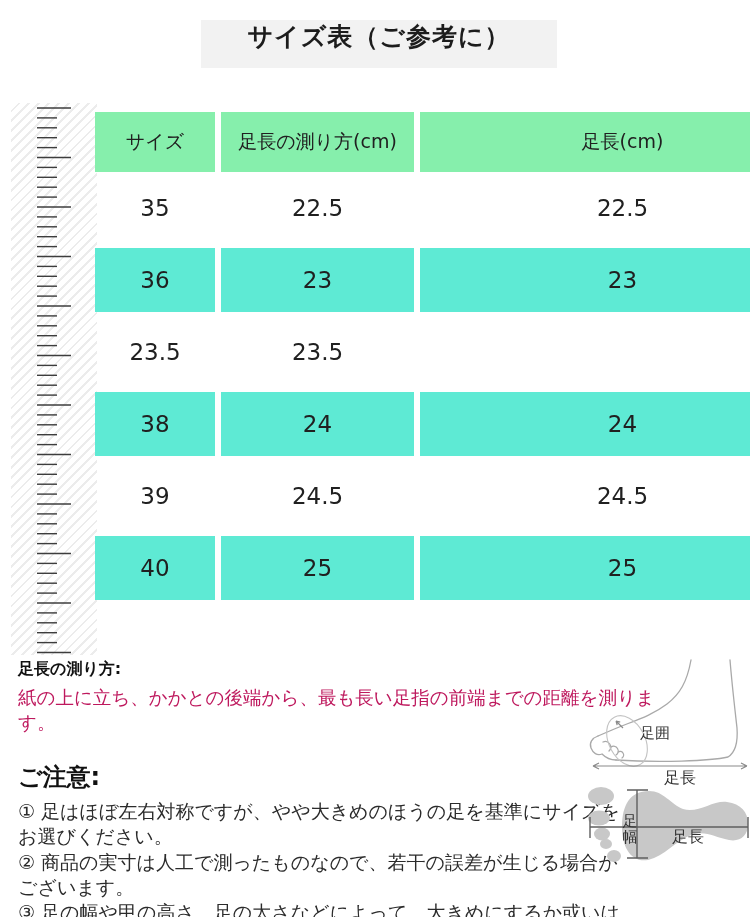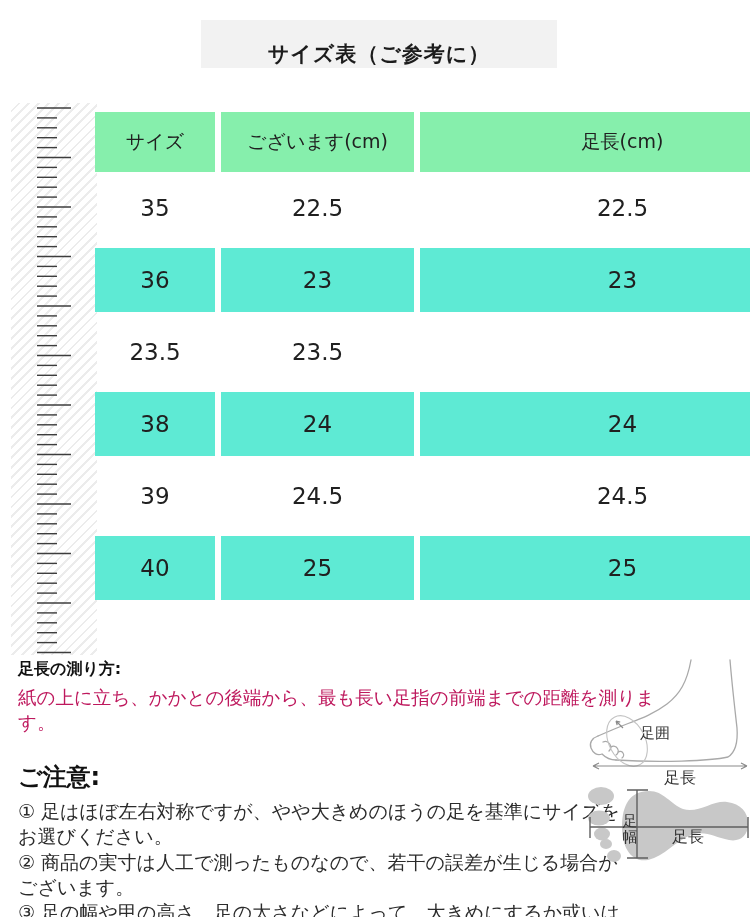--- a/index.html
+++ b/index.html
@@ -3,22 +3,22 @@
 <meta charset="utf-8">
 <style>
   html,body{margin:0;padding:0;background:#fff;}
   .page{
     position:relative;width:750px;height:917px;background:#ffffff;overflow:hidden;
     font-family:"DejaVu Sans","Liberation Sans",sans-serif;color:#222;
   }
   
   .title-bar{
     position:absolute;left:201px;top:20px;width:356px;height:48px;background:#f2f2f2;
-    display:flex;align-items:flex-end;justify-content:center;
-    font-size:21px;font-weight:600;letter-spacing:1px;color:#1c1c1c;
+    display:flex;align-items:flex-start;justify-content:center;
+    font-size:25px;font-weight:600;letter-spacing:1px;color:#1c1c1c;
   }
   
   .ruler{
     position:absolute;left:11px;top:103px;width:86px;height:552px;
     background:repeating-linear-gradient(135deg,#ffffff 0 5px,#ececec 5px 7px);
   }
   .ruler svg{position:absolute;left:0;top:0;}
   .ruler line{stroke:#3d3d3d;stroke-width:1.4;}
   
   .size-table{position:absolute;left:95px;top:112px;width:730px;}
@@ -109,21 +109,21 @@
         <line x1="26" y1="519.8000000000001" x2="46" y2="519.8000000000001"></line>
         <line x1="26" y1="529.7" x2="46" y2="529.7"></line>
         <line x1="26" y1="539.6" x2="46" y2="539.6"></line>
         <line x1="26" y1="549.5" x2="60" y2="549.5"></line>
       </svg>
   </div>
 
   <div class="size-table">
     <div class="t-row t-head">
       <div class="t-cell">サイズ</div>
-      <div class="t-cell">ございます(cm)</div>
+      <div class="t-cell">足長の測り方(cm)</div>
       <div class="t-cell">足長(cm)</div>
     </div>
     <div class="t-body">
       <div class="t-row">
         <div class="t-cell">35</div>
         <div class="t-cell">22.5</div>
         <div class="t-cell">22.5</div>
       </div>
       <div class="t-row stripe">
         <div class="t-cell">36</div>

